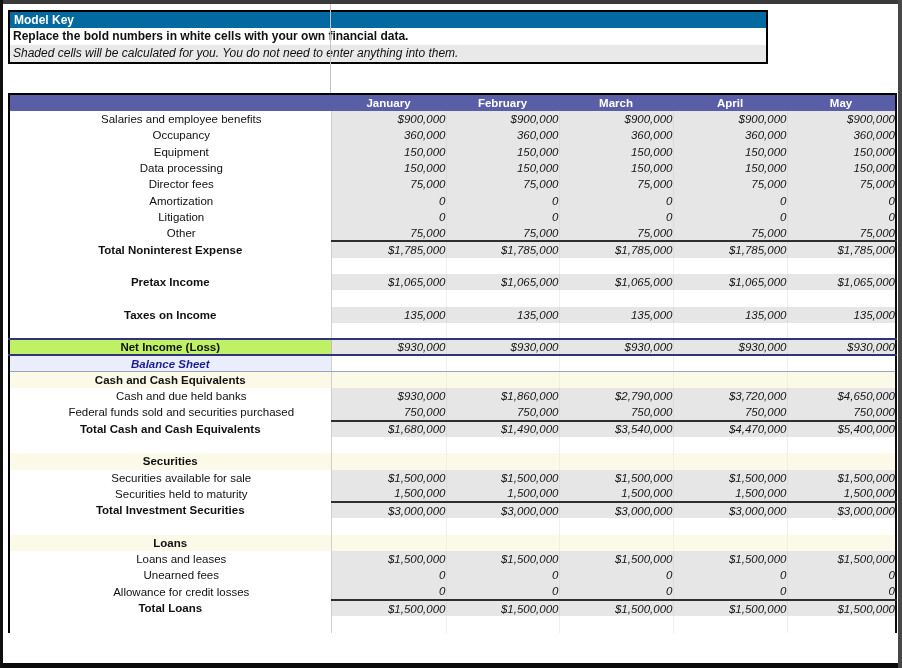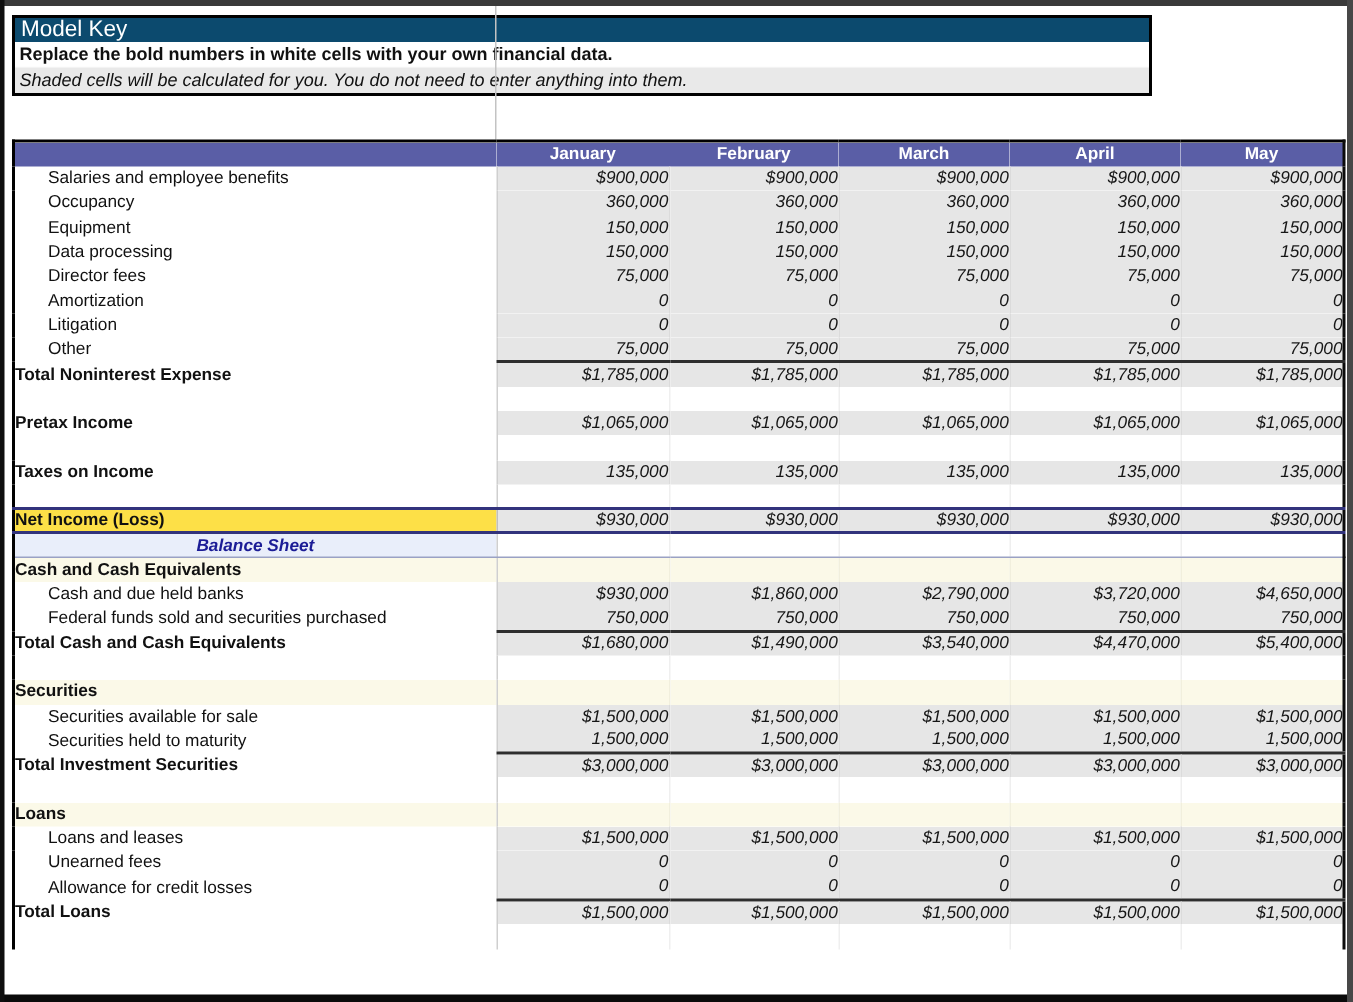--- a/index.html
+++ b/index.html
@@ -11,50 +11,50 @@
   .frame-top{position:absolute;left:0;top:0;width:902px;height:4px;background:#3a3a3a;z-index:40}
   .frame-bottom{position:absolute;left:0;top:663px;width:902px;height:5px;background:#0a0a0a;z-index:40}
   .frame-left{position:absolute;left:0;top:0;width:3px;height:668px;background:#0f0f0f;z-index:40}
   .frame-right{position:absolute;left:898px;top:0;width:4px;height:668px;background:#474747;z-index:40}
 
   
   .vgrid{position:absolute;left:330px;top:0;width:1px;height:93px;background:#c3c3c3;z-index:6}
 
   
   .model-key{position:absolute;left:8px;top:10px;width:756px;border:2px solid #000;z-index:5;background:#fff}
-  .mk-title{background:#0c4a6e;color:#fff;font-weight:normal;font-size:15px;height:16px;line-height:16px;padding-left:4px}
+  .mk-title{background:#0369a1;color:#fff;font-weight:bold;font-size:12px;height:16px;line-height:16px;padding-left:4px}
   .mk-line1{background:#fff;font-weight:bold;font-size:12px;height:16px;line-height:16px;padding-left:3px}
   .mk-line2{background:#E9E9E9;font-style:italic;font-size:12px;height:17px;line-height:17px;padding-left:3px;border-top:1px solid #fdfdfd}
 
   
   table.sheet{
     position:absolute;left:8px;top:93px;width:887px;table-layout:fixed;
     border-collapse:collapse;z-index:10;
     border-left:2px solid #000;border-right:2px solid #0c0c0c;border-top:2px solid #000;padding-left:16px;
   }
   table.sheet th,table.sheet td{
     padding:0;margin:0;overflow:hidden;white-space:nowrap;
     font-size:11.5px;vertical-align:middle;
   }
   table.sheet thead tr{height:17px}
   table.sheet tbody tr{height:16.3px}
   th.month{background:#5A5EA6;color:#fff;font-weight:bold;font-size:12.5px;text-align:center}
   th.corner{background:#5A5EA6}
-  td.label{text-align:left;background:#fff;padding-left:4px;border-right:1px solid #cfcfcf}
+  td.label{text-align:center;background:#fff;padding-left:4px;border-right:1px solid #cfcfcf}
   td.label.indent{padding-left:22px}
   td.val{text-align:right;padding-right:8px;font-style:italic;background:#E6E6E6;color:#161616}
   td.val + td.val{border-left:1px solid #DBDBDB}
 
   tr.sub td.label, tr.total td.label{font-weight:bold}
   tr.total td.val{border-top:2px solid #2e2e2e}
 
   tr.blank td.val{background:#fff}
   tr.blank td.val + td.val{border-left-color:#EFEFEF}
 
-  tr.netincome td{background:#fde047;border-top:2px solid #32337C;border-bottom:2px solid #32337C}
+  tr.netincome td{background:#bef264;border-top:2px solid #32337C;border-bottom:2px solid #32337C}
   tr.netincome td.label{font-weight:bold;border-right:1px solid #bfbfbf}
   tr.netincome td.val{background:#E6E6E6}
 
   tr.bsheader td{background:#fff;border-bottom:1px solid #9aa1c4}
   tr.bsheader td.label{
     background:#E9EEFA;color:#1B1C96;font-weight:bold;font-style:italic;
     text-align:center;padding-left:0;
   }
   tr.bsheader td.val + td.val{border-left-color:#EFEFEF}
 

